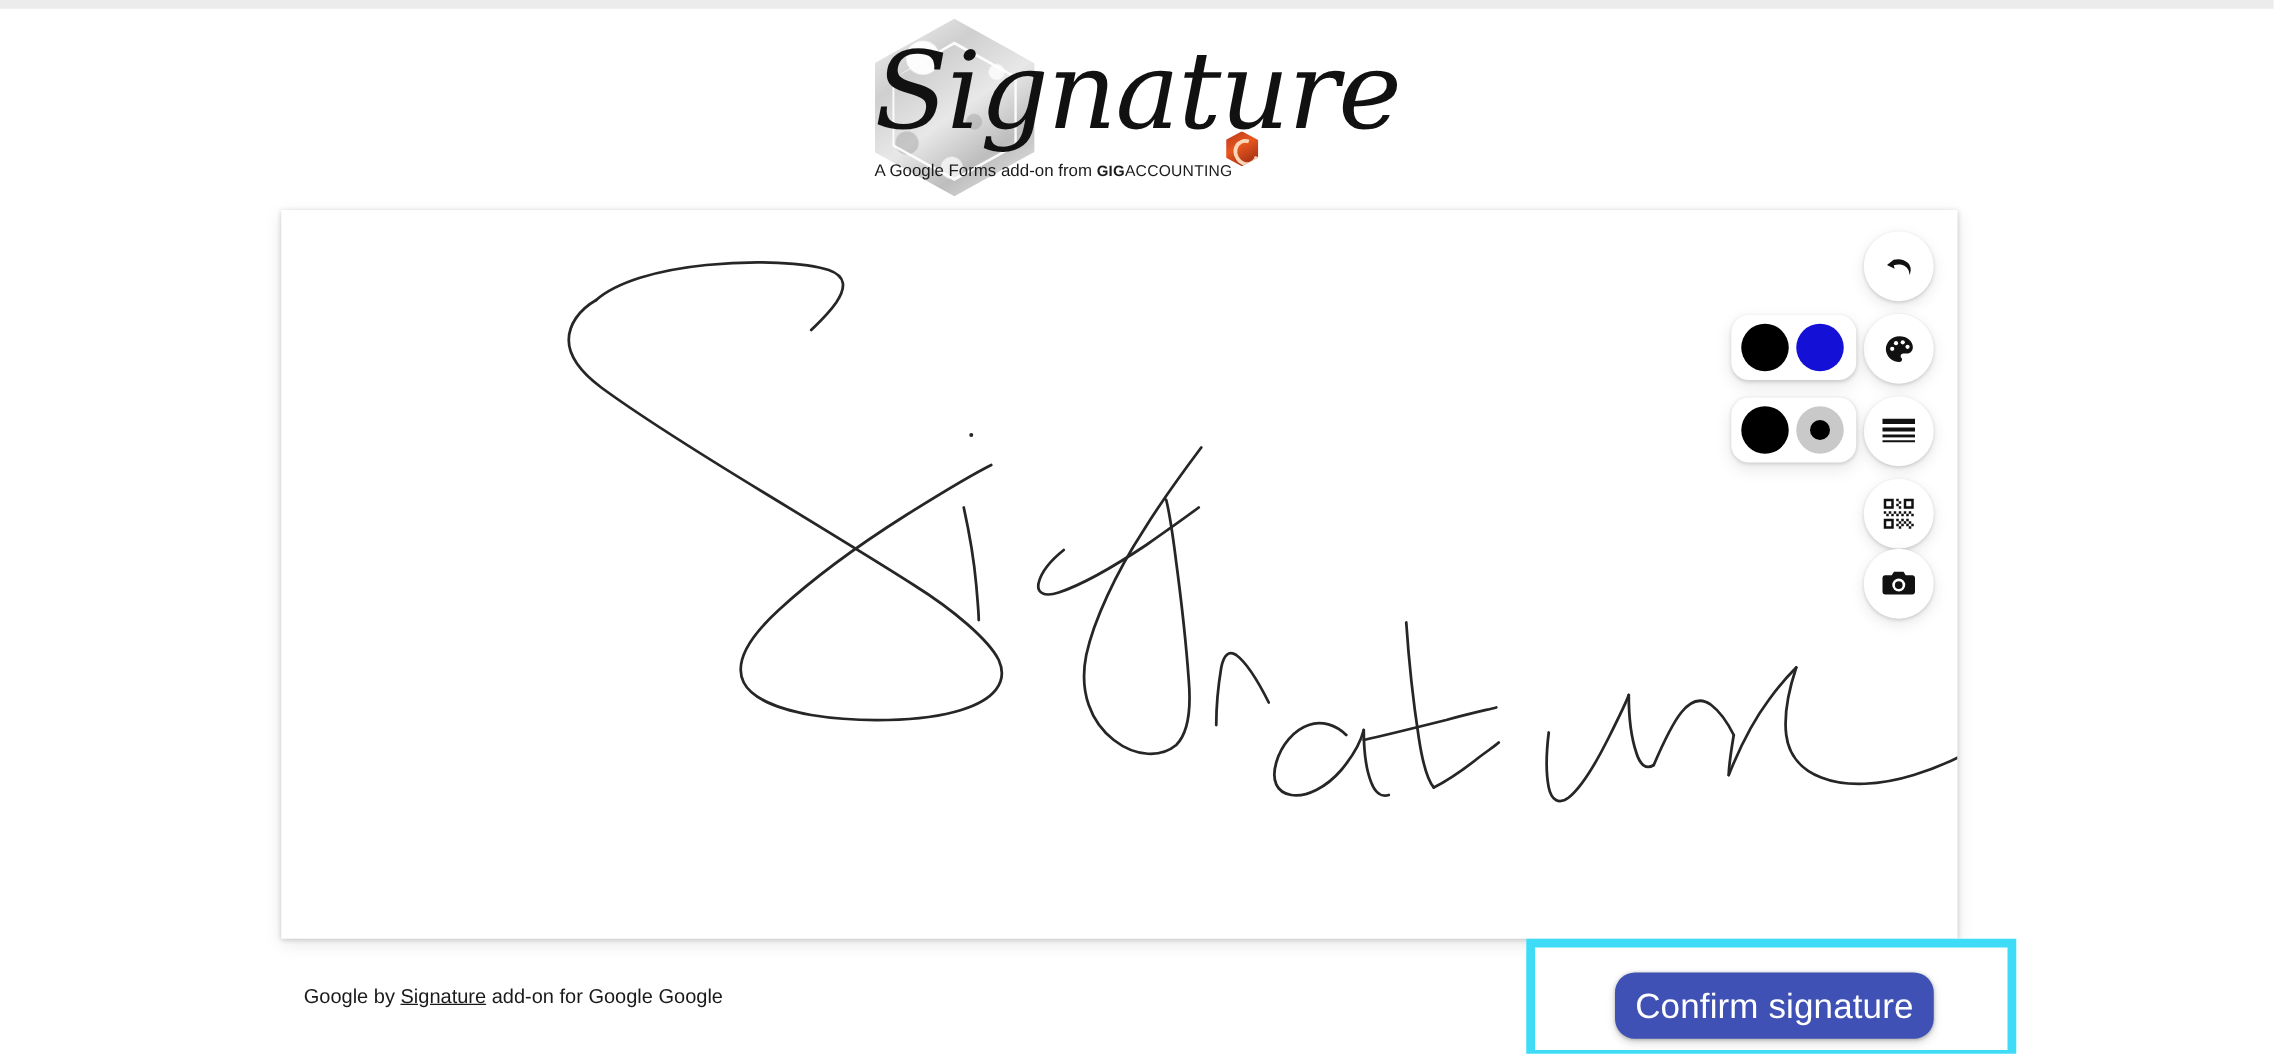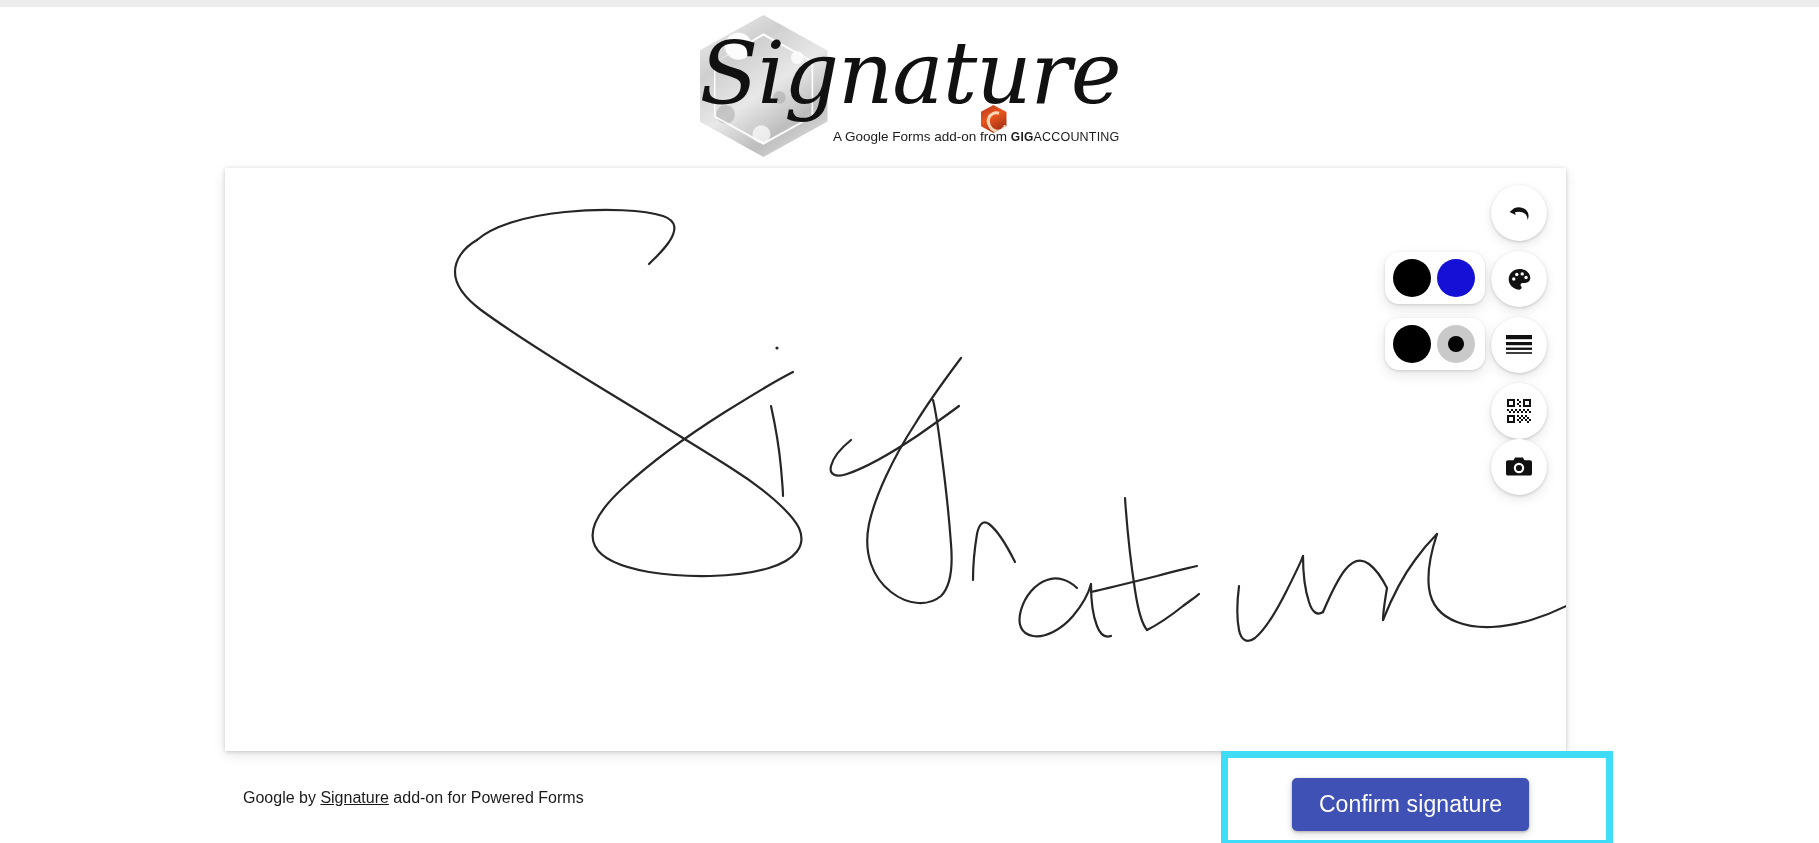--- a/index.html
+++ b/index.html
@@ -93,21 +93,21 @@
     text-align: center;
     letter-spacing: -1px;
     white-space: nowrap;
   }
 
   .tagline {
     position: absolute;
     left: 0;
     top: 118px;
     width: 420px;
-    text-align: right;
+    text-align: left;
     font-size: 13.5px;
     color: #1b1b1b;
     white-space: nowrap;
   }
   .tagline .brand-gig {
     font-weight: bold;
     font-size: 12px;
     letter-spacing: .2px;
   }
   .tagline .brand-acct {
@@ -237,28 +237,28 @@
     width: 392px;
     height: 96px;
     border: 7px solid #3fdcf7;
     background: #ffffff;
   }
 
   .confirm-btn {
     position: absolute;
     left: 1292px;
     top: 778px;
-    width: 237px;
+    width: 255px;
     height: 53px;
     border: none;
-    border-radius: 5px;
+    border-radius: 16px;
     background: #3f51b5;
     color: #ffffff;
     font-family: "Liberation Sans", sans-serif;
-    font-size: 23px;
+    font-size: 28px;
     letter-spacing: .1px;
     cursor: pointer;
     box-shadow: 0 1px 3px rgba(0,0,0,.25), 0 3px 8px rgba(0,0,0,.14);
   }
 </style>
 </head>
 <body>
 
 <div class="top-strip"></div>
 
@@ -424,17 +424,17 @@
     <span class="dot" style="width:38px;height:38px;"></span>
   </div>
   <div class="thick-opt" style="background:#c9c9c9;">
     <span class="dot" style="width:16px;height:16px;"></span>
   </div>
 </div>
 
 <div class="footer-text">
   <span>Google by</span>
   <a href="#">Signature</a>
-  <span>add-on for Powered Forms</span>
+  <span>add-on for Google Google</span>
 </div>
 
 <div class="highlight-box"></div>
 <button class="confirm-btn">Confirm signature</button>
 
 </body></html>

